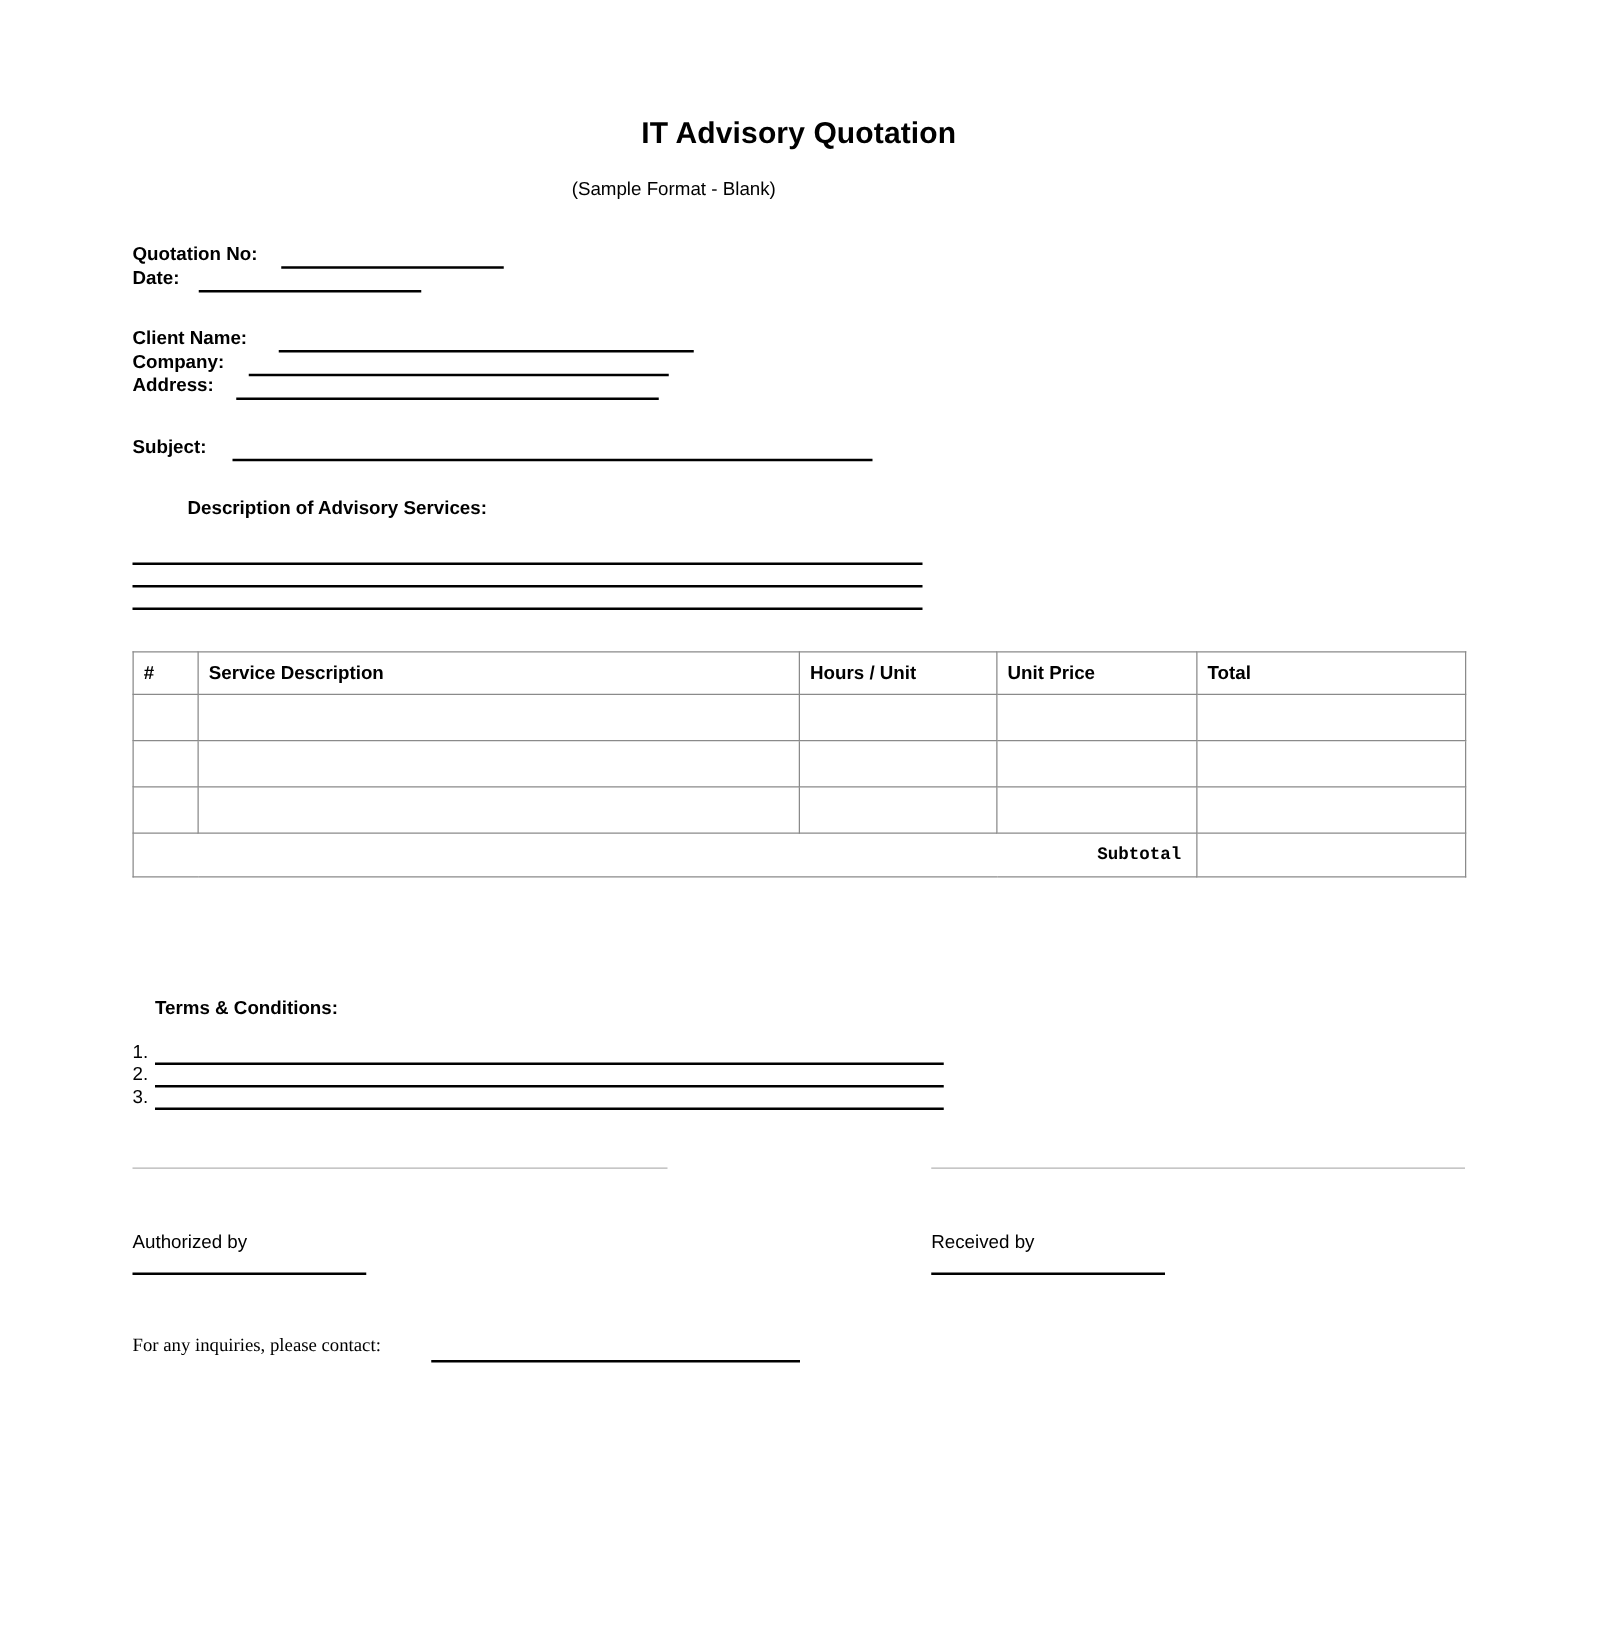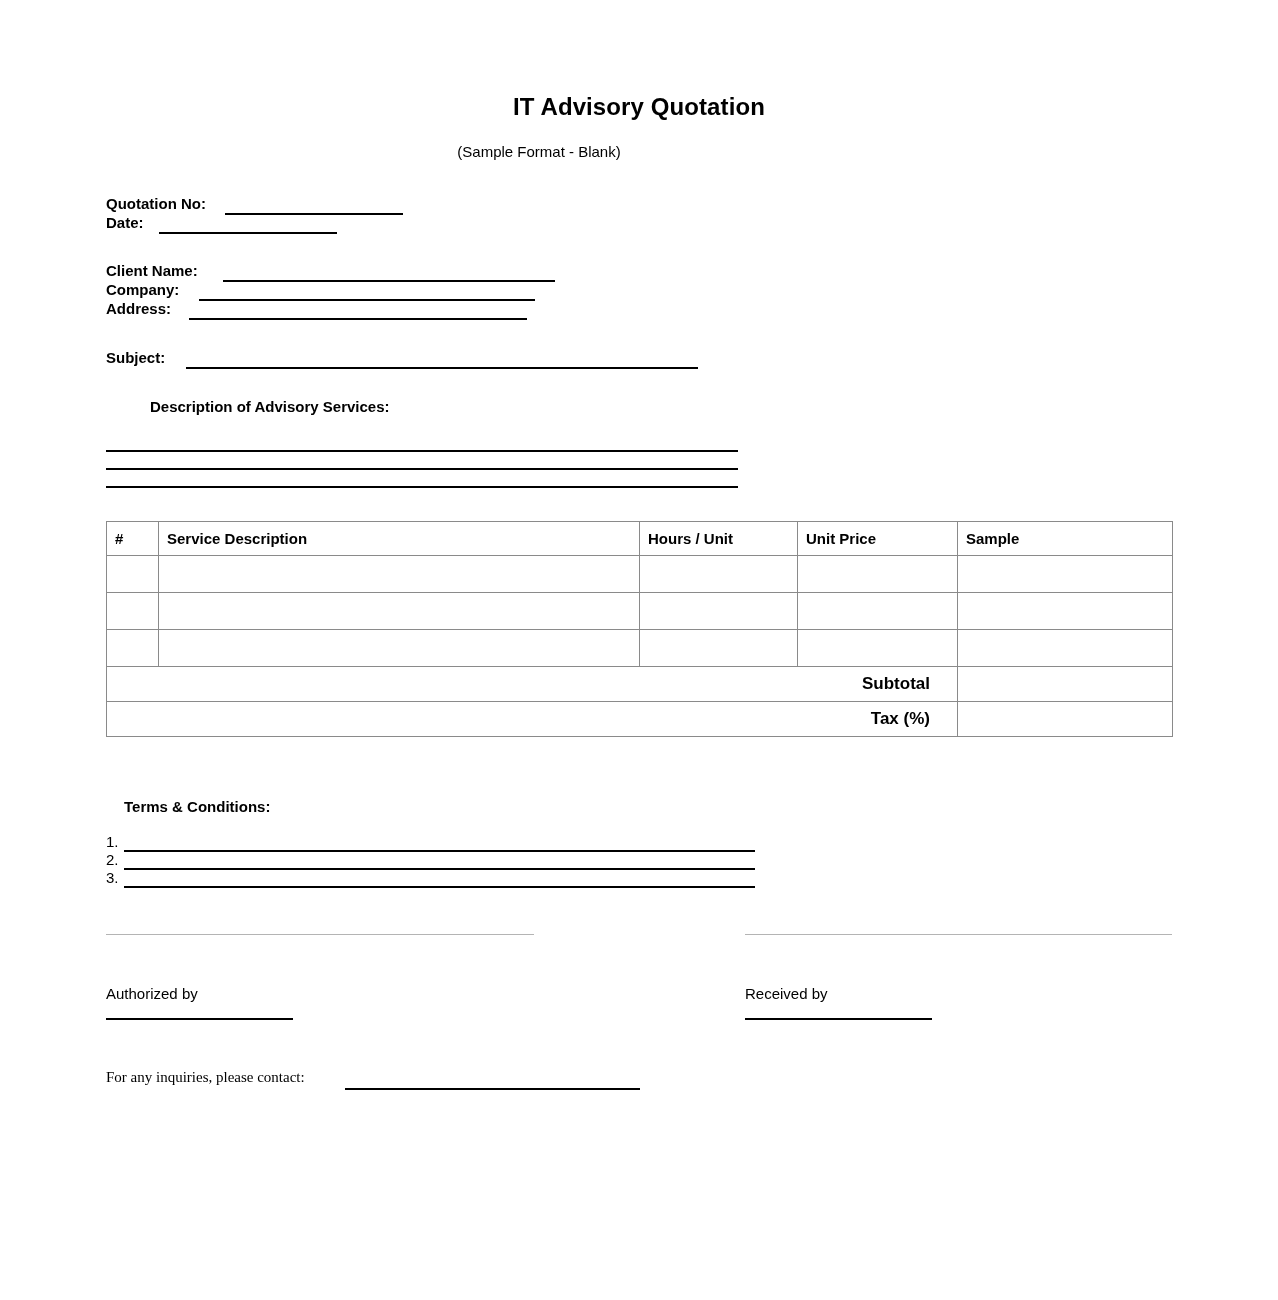--- a/index.html
+++ b/index.html
@@ -99,22 +99,23 @@
     text-align: left;
     font-size: 15px;
   }
   .items-table tbody td.body-cell {
     height: 36px;
   }
   .items-table td.sum-label {
     height: 34px;
     text-align: right;
     font-weight: bold;
-    padding-right: 27px;
-    font-size: 17px;
+    padding-right: 12px;
+    font-size: 14px;
+    font-family: Liberation Mono, monospace;
   }
   .items-table td.sum-value {
     height: 34px;
   }
   .col-num   { width: 52px; }
   .col-desc  { width: 481px; }
   .col-hours { width: 158px; }
   .col-price { width: 160px; }
   .col-total { width: 215px; }
 
@@ -191,21 +192,21 @@
       <col class="col-hours">
       <col class="col-price">
       <col class="col-total">
     </colgroup>
     <thead>
       <tr>
         <th>#</th>
         <th>Service Description</th>
         <th>Hours / Unit</th>
         <th>Unit Price</th>
-        <th>Sample</th>
+        <th>Total</th>
       </tr>
     </thead>
     <tbody>
       <tr>
         <td class="body-cell"></td>
         <td class="body-cell"></td>
         <td class="body-cell"></td>
         <td class="body-cell"></td>
         <td class="body-cell"></td>
       </tr>
@@ -220,24 +221,20 @@
         <td class="body-cell"></td>
         <td class="body-cell"></td>
         <td class="body-cell"></td>
         <td class="body-cell"></td>
         <td class="body-cell"></td>
       </tr>
       <tr>
         <td class="sum-label" colspan="4">Subtotal</td>
         <td class="sum-value"></td>
       </tr>
-      <tr>
-        <td class="sum-label" colspan="4">Tax (%)</td>
-        <td class="sum-value"></td>
-      </tr>
     </tbody>
   </table>
 
   <div class="section-head" style="left:124px; top:798px;">Terms &amp; Conditions:</div>
 
   <div class="term-num" style="left:106px; top:833px;">1.</div>
   <div class="rule" style="left:124px; top:850px; width:631px;"></div>
 
   <div class="term-num" style="left:106px; top:851px;">2.</div>
   <div class="rule" style="left:124px; top:868px; width:631px;"></div>

